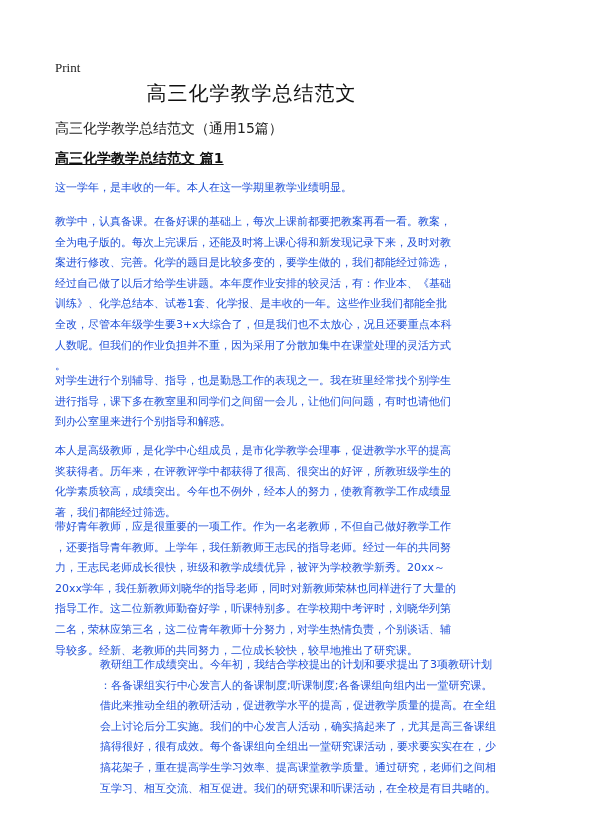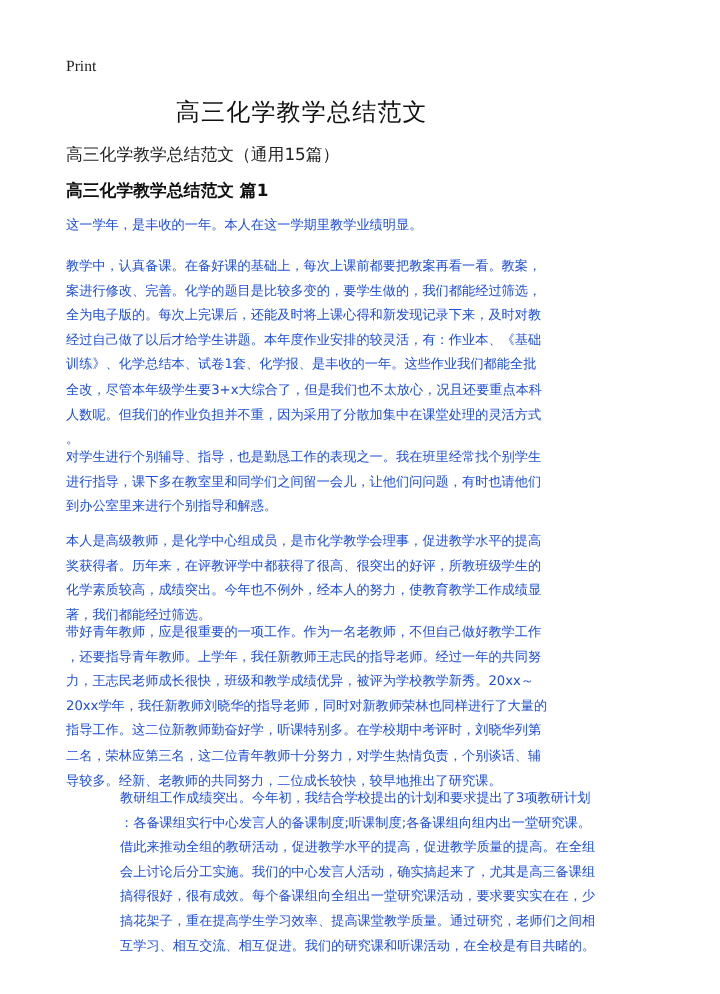--- a/index.html
+++ b/index.html
@@ -16,21 +16,21 @@
       font-family: "DejaVu Sans", "Liberation Sans", sans-serif;
     }
     .page {
       position: absolute;
       left: 55px;
       top: 0;
       width: 495px;
     }
     .print {
       position: absolute;
-      top: 47px;
+      top: 60px;
       left: 0;
       font-family: "Liberation Serif", "DejaVu Serif", serif;
       font-size: 13px;
       color: #222;
     }
     .title {
       position: absolute;
       top: 80px;
       left: -55px;
       width: 503px;
@@ -48,20 +48,21 @@
       white-space: nowrap;
     }
     .heading {
       position: absolute;
       top: 150px;
       left: 0;
       font-size: 14px;
       font-weight: bold;
       color: #111;
       white-space: nowrap;
+      text-decoration: underline;
     }
     .para {
       position: absolute;
       left: 0;
       width: 500px;
       font-size: 11px;
       line-height: 20.6px;
       color: #1d4ed8;
     }
     .para .line {
@@ -77,22 +78,22 @@
   <div class="title">高三化学教学总结范文</div>
   <div class="subtitle">高三化学教学总结范文（通用15篇）</div>
   <div class="heading">高三化学教学总结范文 篇1</div>
 
   <div class="para" style="top:178px;">
     <span class="line">这一学年，是丰收的一年。本人在这一学期里教学业绩明显。</span>
   </div>
 
   <div class="para" style="top:212px;">
     <span class="line">教学中，认真备课。在备好课的基础上，每次上课前都要把教案再看一看。教案，</span>
+    <span class="line">全为电子版的。每次上完课后，还能及时将上课心得和新发现记录下来，及时对教</span>
     <span class="line">案进行修改、完善。化学的题目是比较多变的，要学生做的，我们都能经过筛选，</span>
-    <span class="line">全为电子版的。每次上完课后，还能及时将上课心得和新发现记录下来，及时对教</span>
     <span class="line">经过自己做了以后才给学生讲题。本年度作业安排的较灵活，有：作业本、《基础</span>
     <span class="line">训练》、化学总结本、试卷1套、化学报、是丰收的一年。这些作业我们都能全批</span>
     <span class="line">全改，尽管本年级学生要3+x大综合了，但是我们也不太放心，况且还要重点本科</span>
     <span class="line">人数呢。但我们的作业负担并不重，因为采用了分散加集中在课堂处理的灵活方式</span>
     <span class="line">。</span>
   </div>
 
   <div class="para" style="top:371px;">
     <span class="line">对学生进行个别辅导、指导，也是勤恳工作的表现之一。我在班里经常找个别学生</span>
     <span class="line">进行指导，课下多在教室里和同学们之间留一会儿，让他们问问题，有时也请他们</span>

